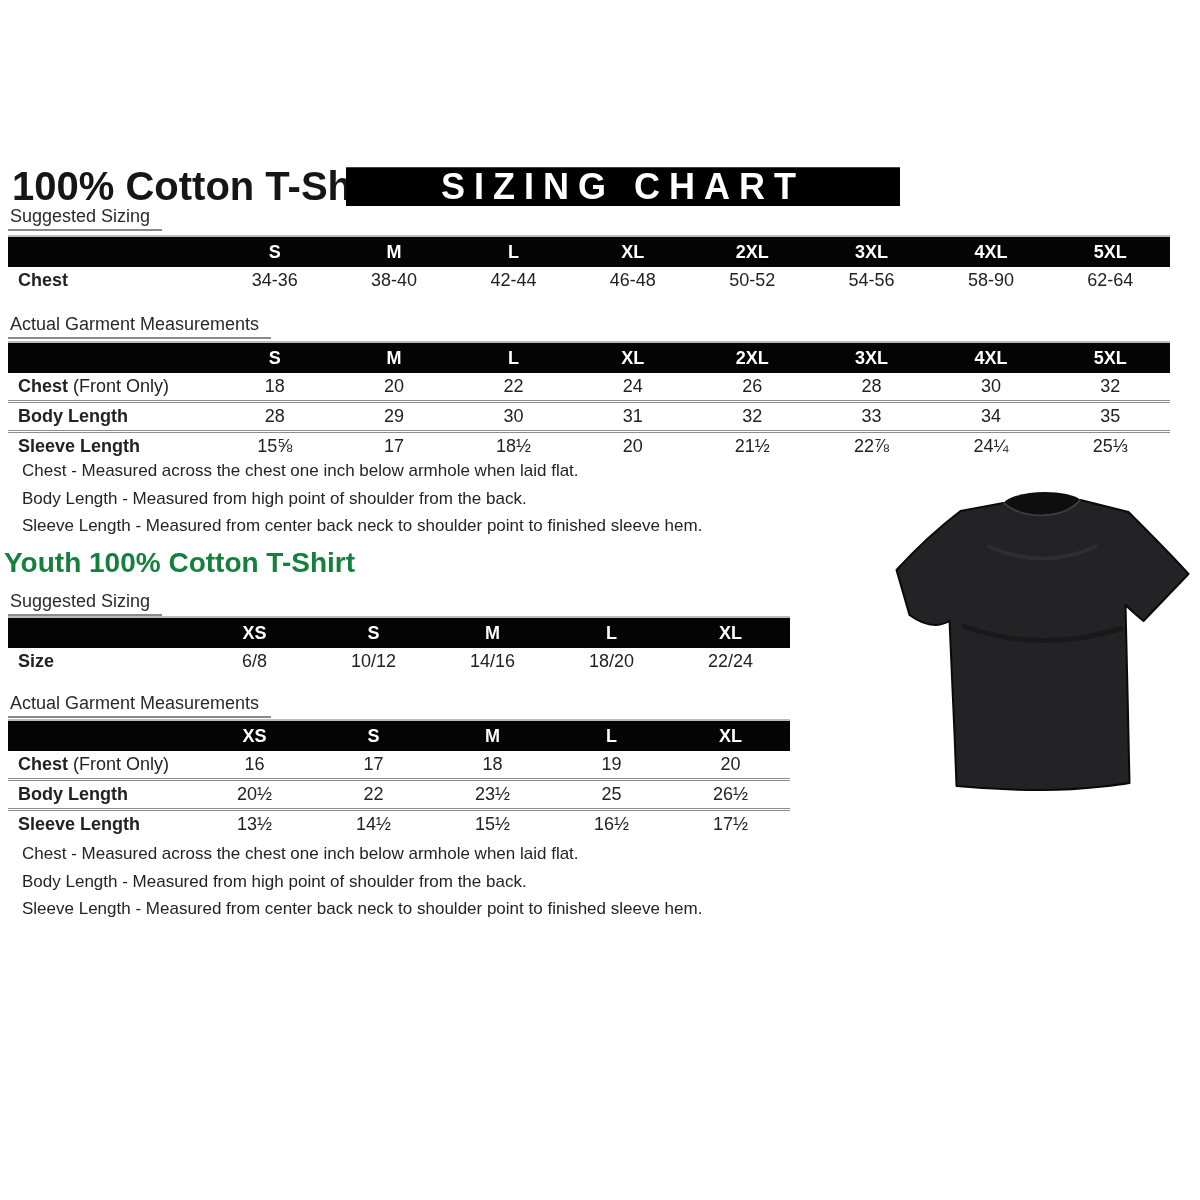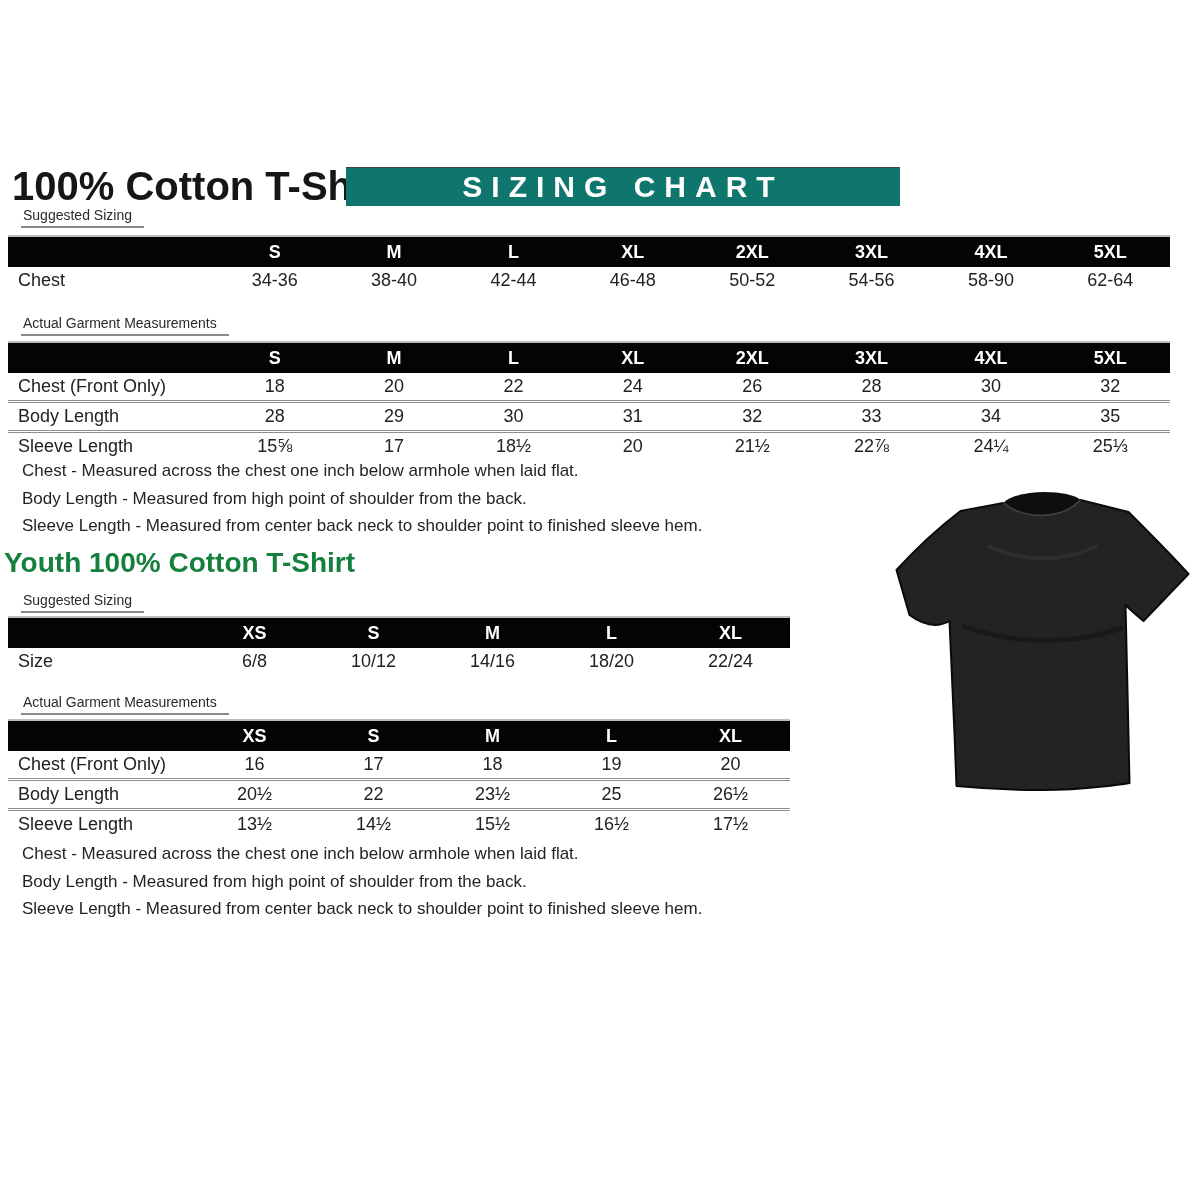--- a/index.html
+++ b/index.html
@@ -3,34 +3,34 @@
 <meta charset="utf-8">
 <style>
   html,body{margin:0;padding:0;background:#fff;}
   .page{
     position:relative;width:1200px;height:1200px;background:#ffffff;overflow:hidden;
     font-family:"Liberation Sans","DejaVu Sans",sans-serif;color:#1d1d1d;
   }
   .abs{position:absolute;}
   .main-title{left:12px;top:164px;font-size:40px;font-weight:bold;color:#161616;letter-spacing:0;}
   .banner{
-    left:346px;top:167px;width:554px;height:39px;background:#0f766e;color:#ffffff;
-    font-size:30px;font-weight:bold;letter-spacing:9px;text-align:center;line-height:40px;
+    left:346px;top:167px;width:554px;height:39px;background:#000000;color:#ffffff;
+    font-size:36px;font-weight:bold;letter-spacing:9px;text-align:center;line-height:40px;
     box-shadow:0 1px 0 #444 inset;
   }
-  .sec-label{font-size:14px;color:#2a2a2a;border-bottom:2px solid #8a8a8a;padding:0 12px 3px 2px;margin-left:13px;}
+  .sec-label{font-size:18px;color:#2a2a2a;border-bottom:2px solid #8a8a8a;padding:0 12px 3px 2px;}
   .youth-title{left:4px;top:547px;font-size:28px;font-weight:bold;color:#15803d;}
 
   .sz-table{left:8px;}
   .sz-row{display:flex;align-items:center;}
   .sz-head{background:#040404;color:#ffffff;font-weight:bold;font-size:18px;height:30px;border-top:2px solid #bcbcbc;}
   .sz-body{height:27px;font-size:18px;color:#222;}
   .sz-sep{border-top:3px double #8e8e8e;}
   .sz-label{padding-left:10px;white-space:nowrap;}
-  .sz-label b{font-weight:normal;}
+  .sz-label b{font-weight:bold;}
   .adult .sz-label{flex:0 0 197px;width:197px;}
   .youth .sz-label{flex:0 0 177px;width:177px;}
   .sz-cell{flex:1;text-align:center;}
 
   .notes{left:14px;font-size:17px;line-height:27.5px;color:#242424;margin-left:8px;}
   .notes div{white-space:nowrap;}
 
   .tshirt{left:890px;top:486px;width:305px;height:322px;}
 </style>
 </head>

